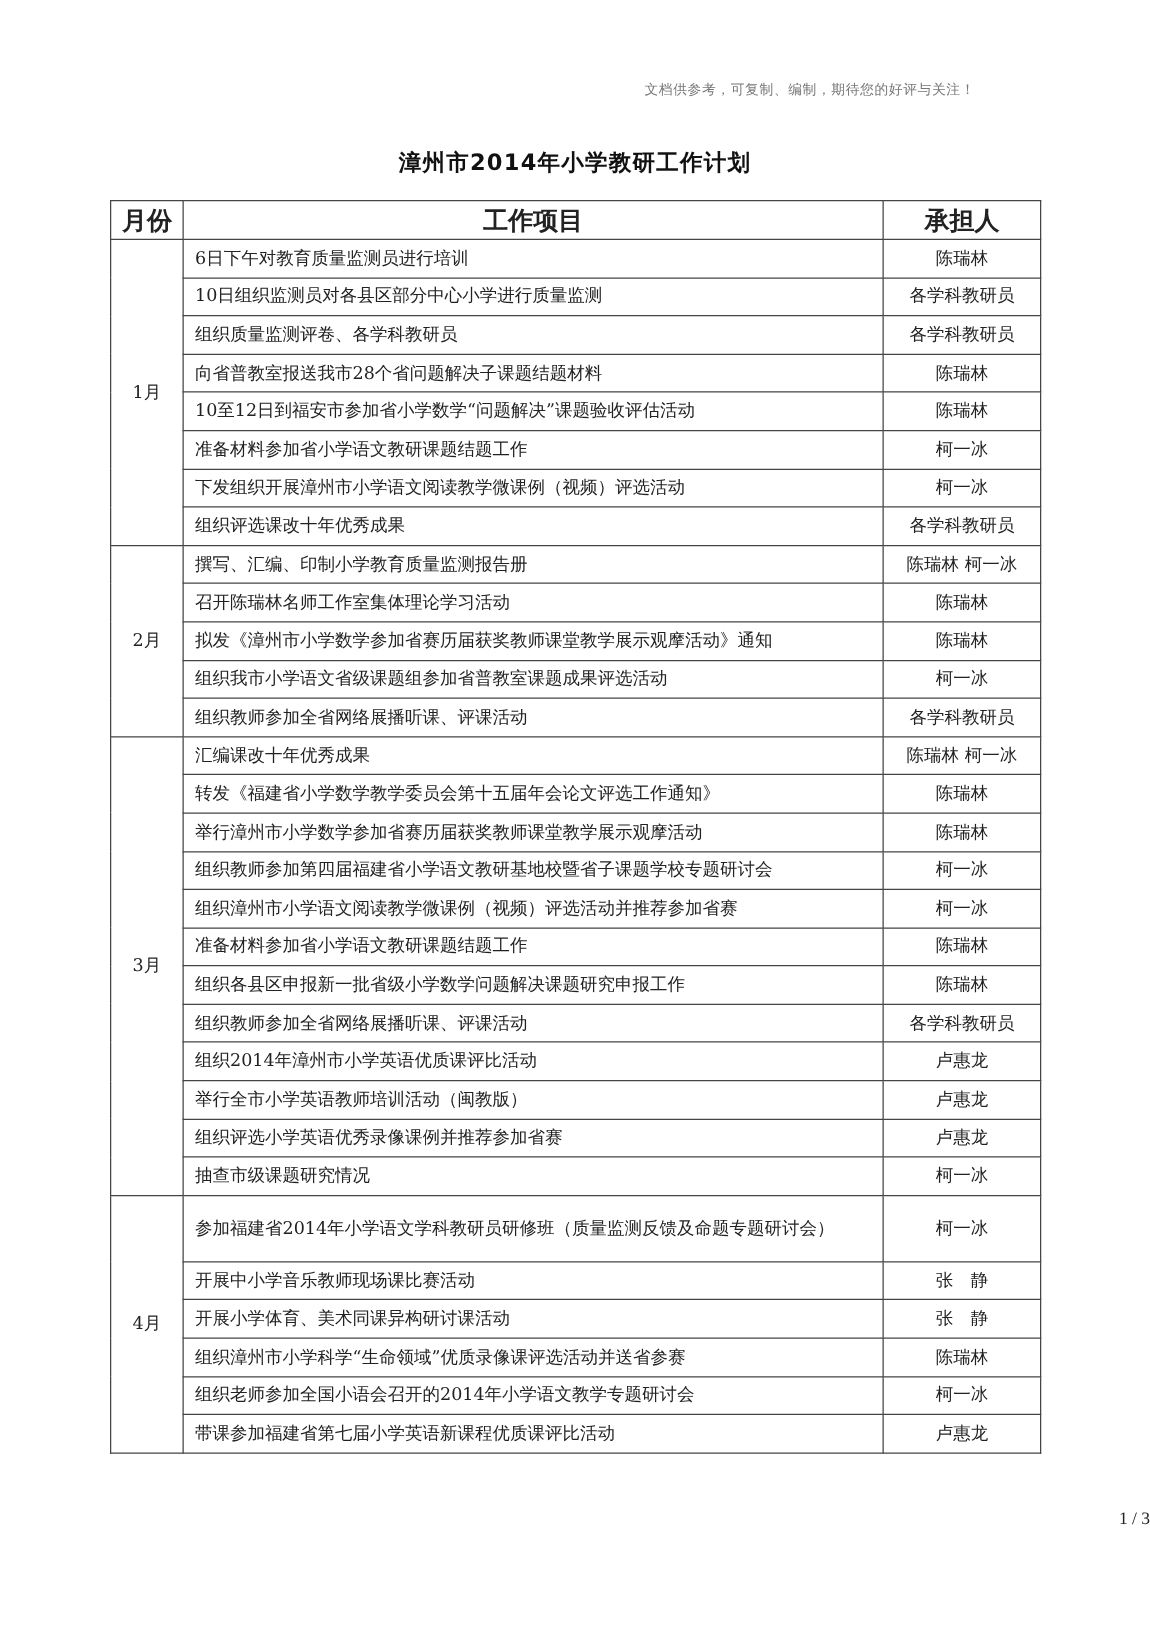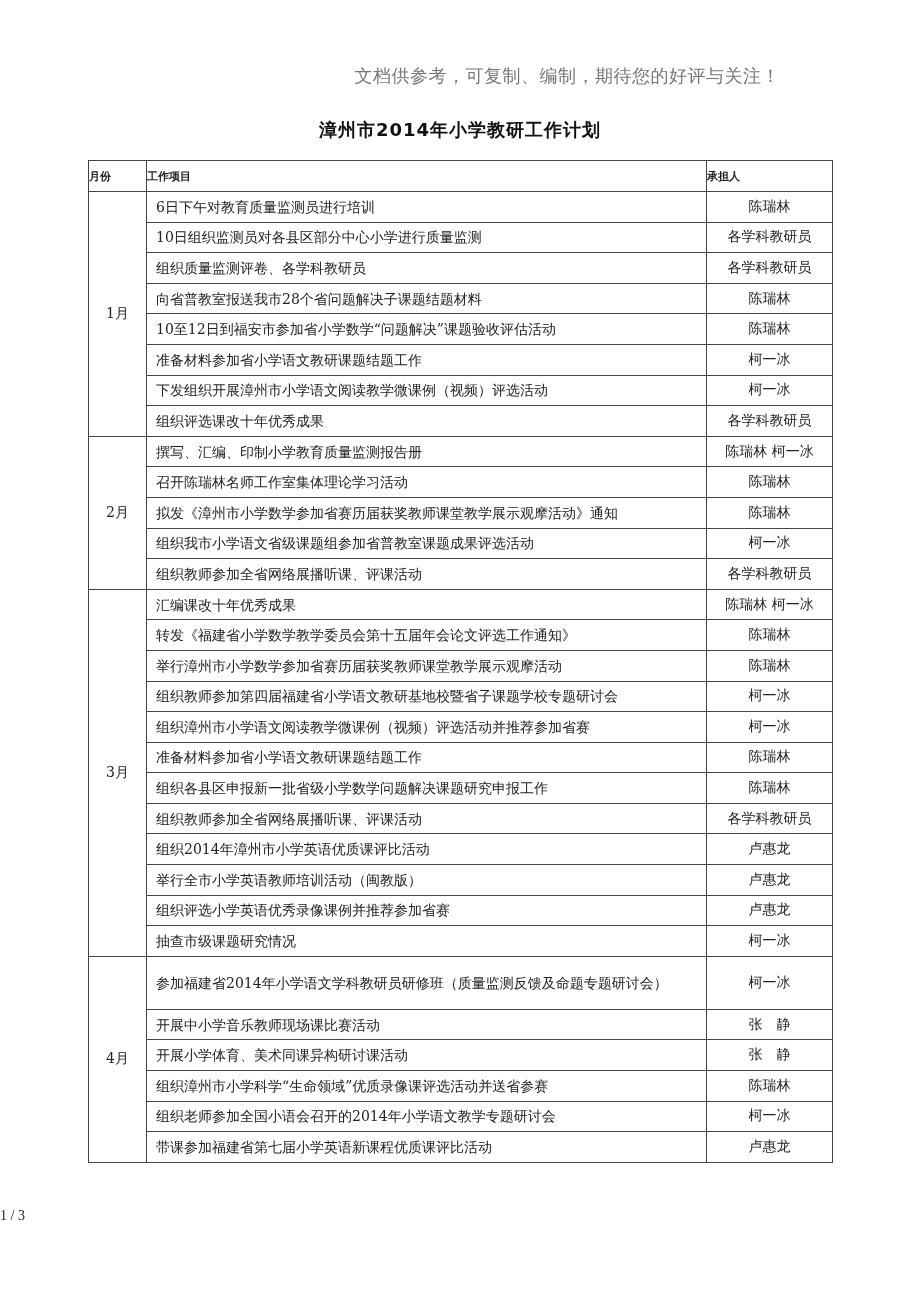--- a/index.html
+++ b/index.html
@@ -1,35 +1,35 @@
 <!DOCTYPE html>
 <html><head>
 <meta charset="utf-8">
 <style>
   html, body { margin:0; padding:0; background:#ffffff; }
   body { width:920px; height:1302px; position:relative; overflow:hidden;
          font-family:"DejaVu Serif","Liberation Serif",serif; color:#222; }
-  .watermark { position:absolute; top:64px; right:140px; font-size:18px; color:#777;
+  .watermark { position:absolute; top:64px; right:140px; font-size:11px; color:#777;
                font-family:Liberation Sans, sans-serif; letter-spacing:0.5px; }
   .title { position:absolute; top:118px; left:0; width:920px; text-align:center;
            font-size:18px; font-weight:bold; color:#111;
            font-family:"DejaVu Sans","Liberation Sans",sans-serif; letter-spacing:1px; }
   table.plan { position:absolute; top:160px; left:88px; width:744px; border-collapse:collapse;
                table-layout:fixed; }
   table.plan td, table.plan th { border:1.5px solid #444; font-size:14px; padding:0; }
   table.plan th { height:30px; font-weight:bold; font-family:"DejaVu Sans","Liberation Sans",sans-serif;
-                  font-size:11px; text-align:left;margin-top:10px; }
+                  font-size:20px; text-align:center;margin-top:10px; }
   col.c-month { width:58px; }
   col.c-item { width:560px; }
   col.c-owner { width:126px; }
   td.month { text-align:center; vertical-align:middle; font-size:14px; }
   td.item { padding-left:9px !important; height:29.6px; line-height:20px; text-align:left;margin-left:25px; }
   td.item.tall { height:48px; line-height:20px; padding-top:2px !important; padding-bottom:2px !important; }
   td.owner { text-align:center; white-space:nowrap; }
-  .footer { position:absolute; top:1208px; left:0; width:920px; text-align:left; font-size:14px;
+  .footer { position:absolute; top:1208px; left:0; width:920px; text-align:right; font-size:14px;
             font-family:"Liberation Serif","DejaVu Serif",serif; color:#222; }
 </style>
 </head>
 <body>
 
 <div class="watermark">文档供参考，可复制、编制，期待您的好评与关注！</div>
 <div class="title">漳州市2014年小学教研工作计划</div>
 
 <table class="plan">
   <colgroup>

